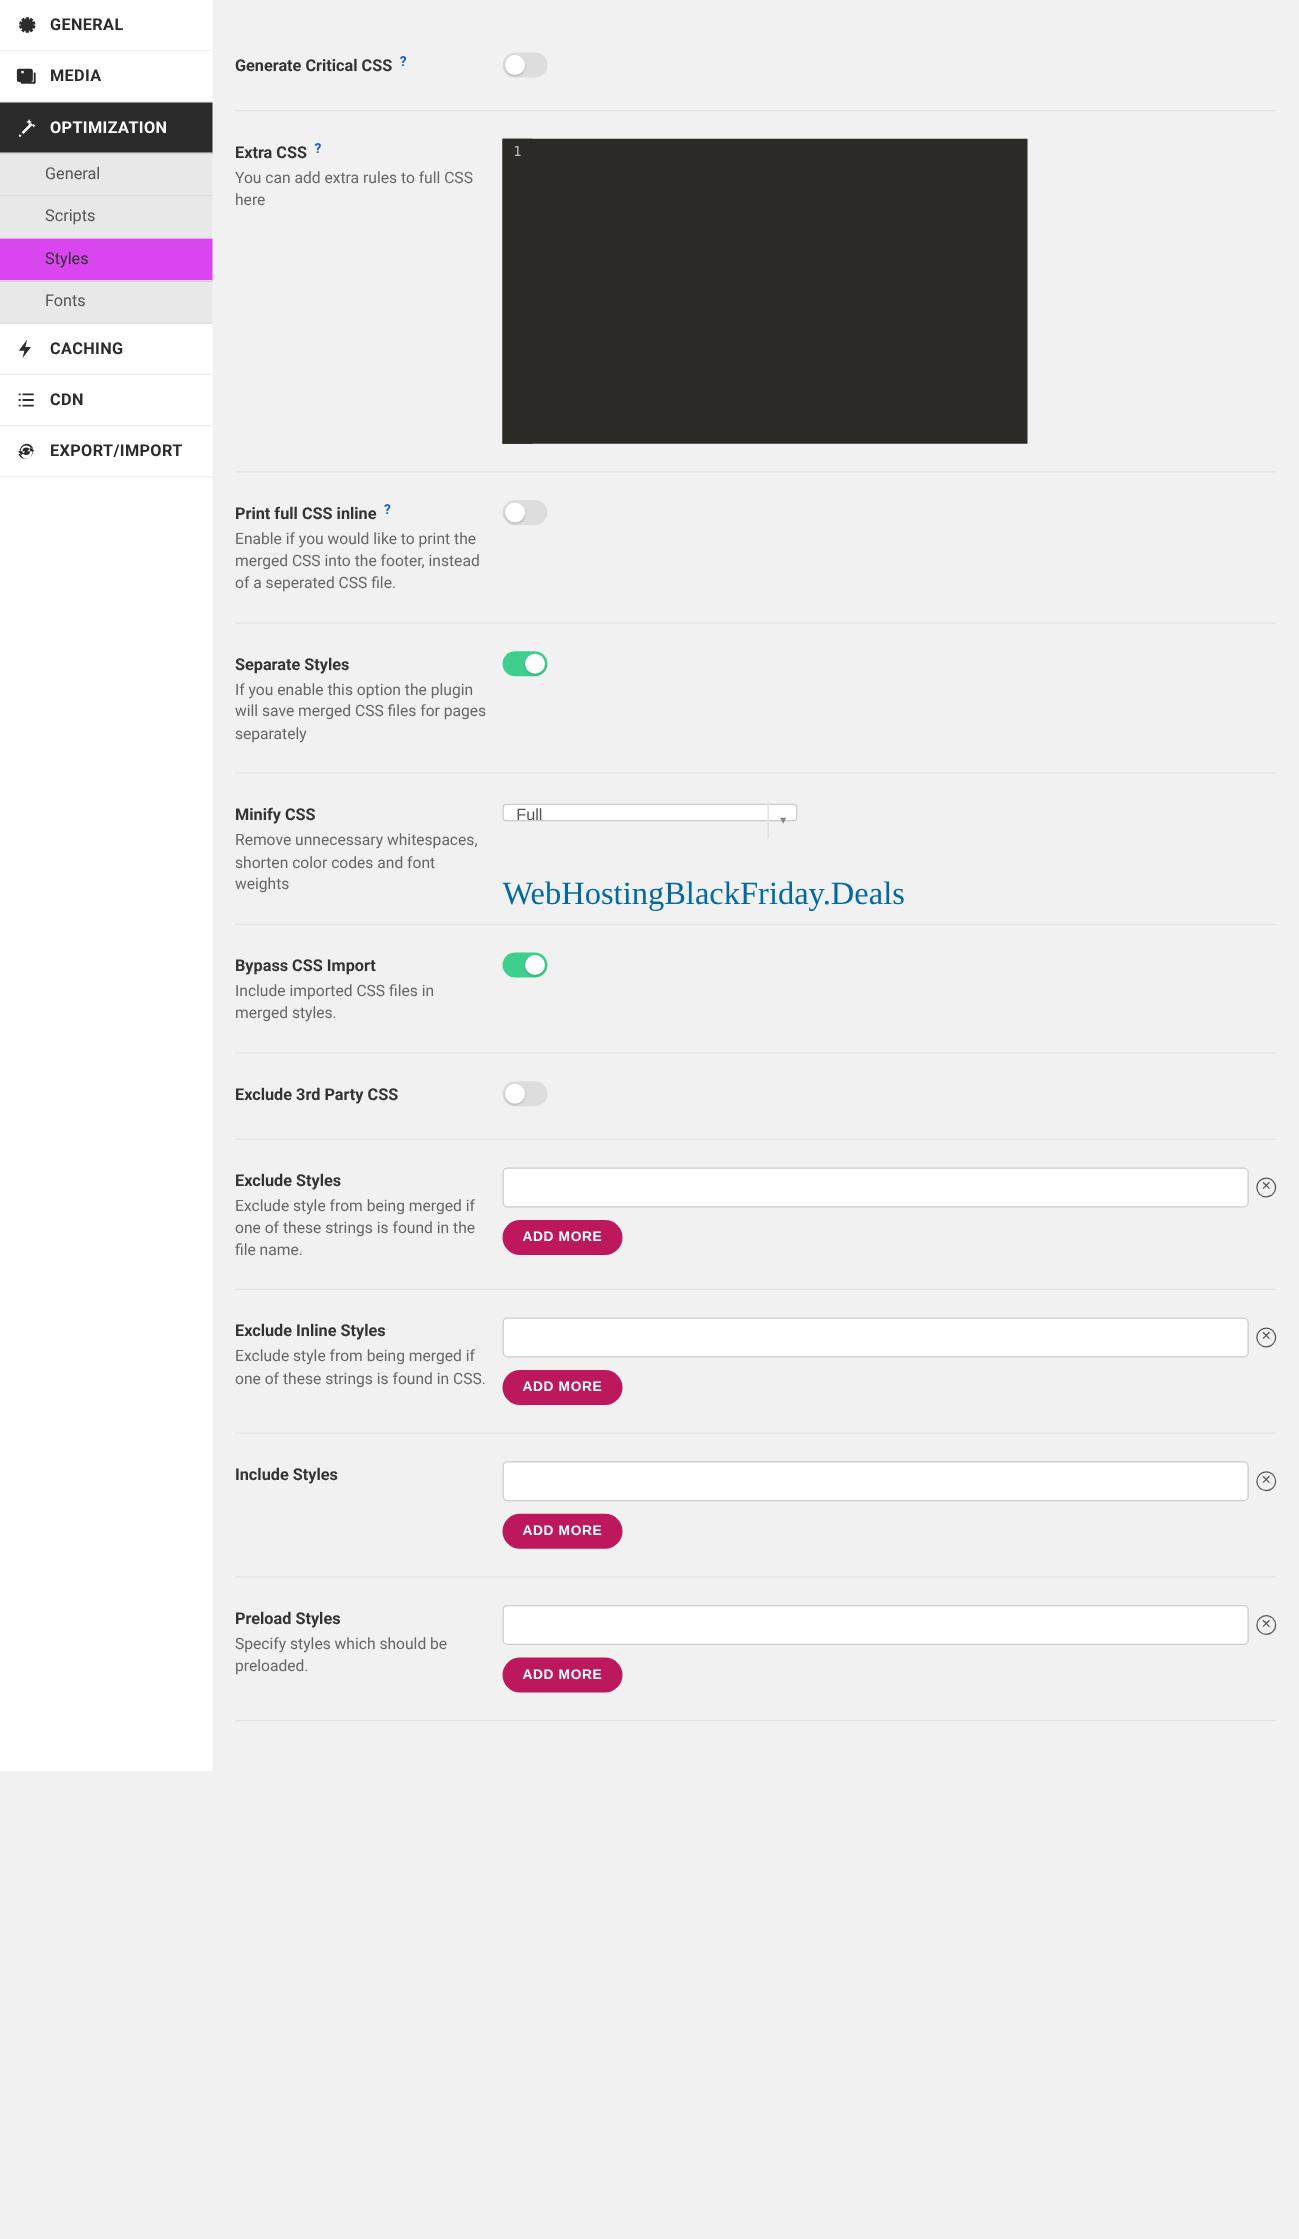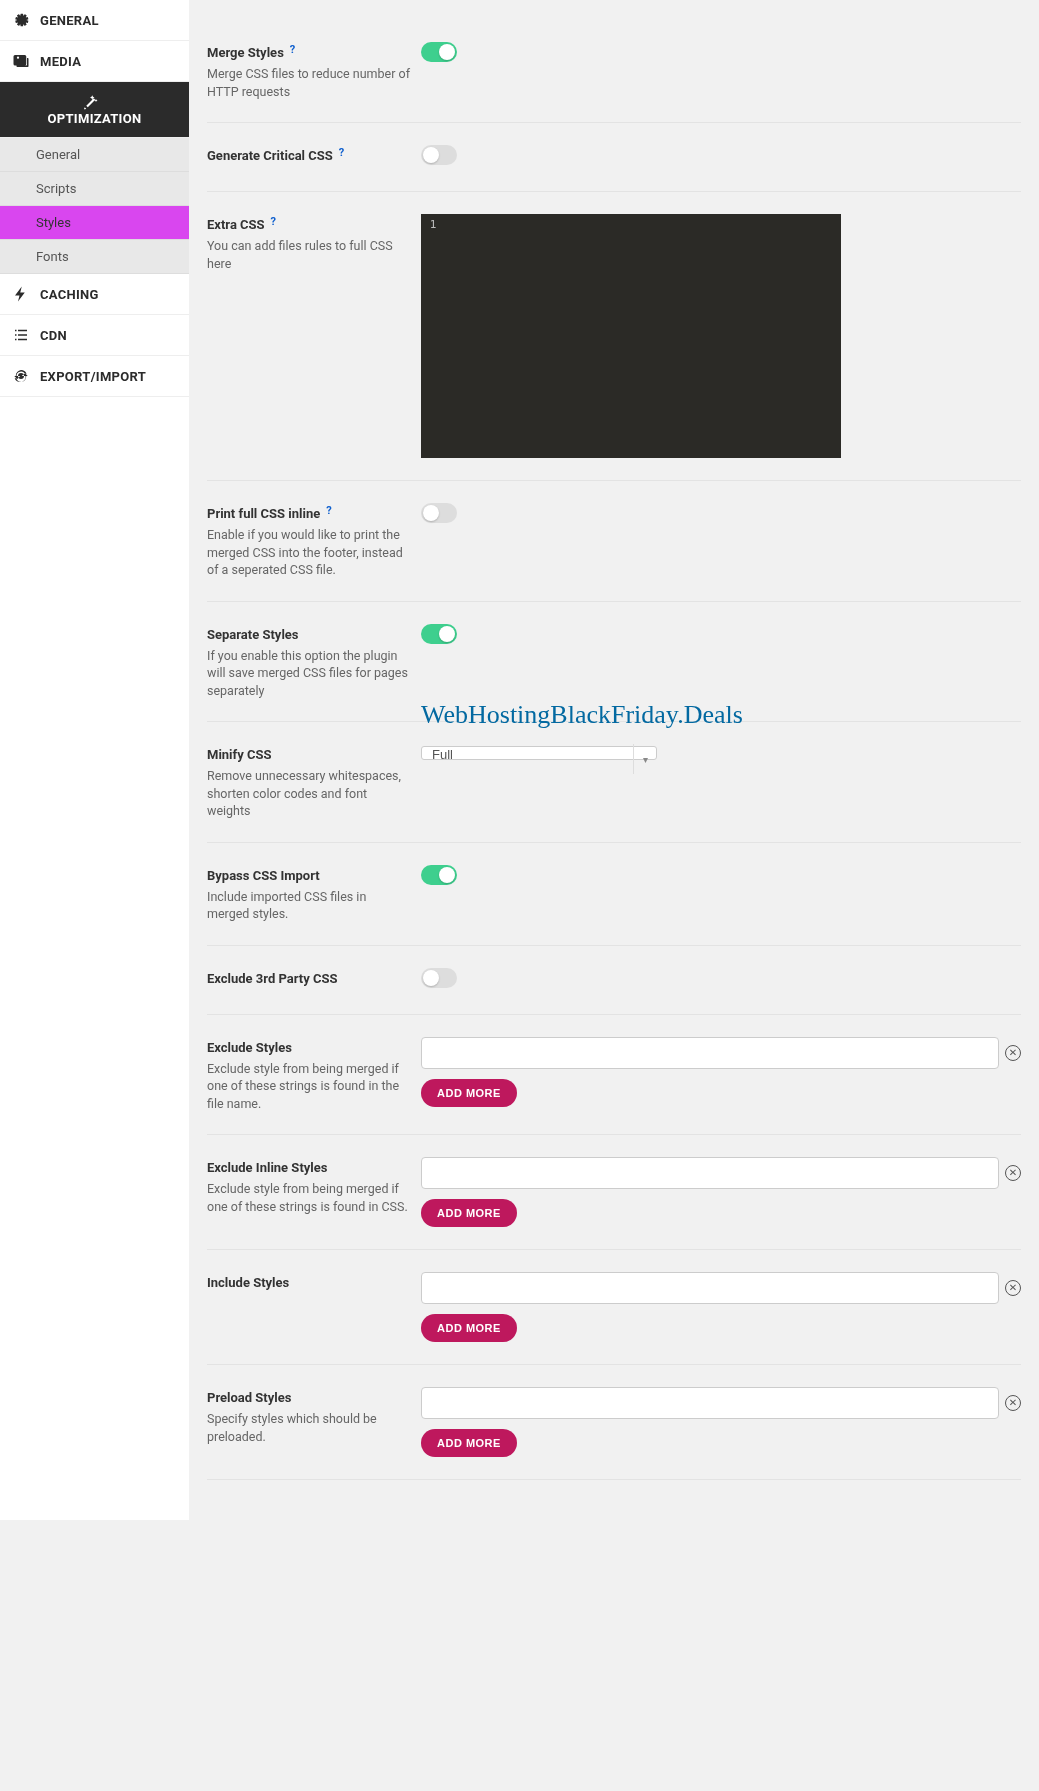--- a/index.html
+++ b/index.html
@@ -1,20 +1,20 @@
 <!DOCTYPE html>
 <html><head>
 <meta charset="utf-8">
 <style>
 * { box-sizing: border-box; margin: 0; padding: 0; }
 body { font-family: -apple-system, BlinkMacSystemFont, "Segoe UI", Roboto, Arial, sans-serif; background: #f1f1f1; color: #333; width: 1039px; }
 .wrap { display: flex; }
-.sidebar { width: 189px; background: #fff; flex-shrink: 0; }
+.sidebar { width: 170px; background: #fff; flex-shrink: 0; }
 .sidebar-item { display: flex; align-items: center; padding: 11px 12px; border-bottom: 1px solid #eee; cursor: pointer; font-size: 13px; font-weight: 700; color: #2b2b2b; letter-spacing: .3px; }
-.sidebar-item.active { background: #2b2b2b; color: #fff; flex-direction: column; }
+.sidebar-item.active { background: #2b2b2b; color: #fff; }
 .sidebar-item svg { width: 18px; height: 18px; margin-right: 10px; fill: currentColor; }
 .sidebar-sub { background: #e8e8e8; }
 .sidebar-sub .sub-item { display: block; padding: 9px 12px 9px 36px; font-size: 13px; color: #555; border-bottom: 1px solid #ddd; cursor: pointer; }
 .sidebar-sub .sub-item.active { background: #d946ef; color: #333; }
 .content { flex: 1; padding: 20px 18px 40px 18px; position: relative; }
 .setting-row { display: flex; padding: 22px 0; border-bottom: 1px solid #e3e3e3; }
 .setting-row:last-child { border-bottom: none; }
 .setting-label { width: 214px; flex-shrink: 0; padding-right: 10px; }
 .setting-label .title { font-size: 13px; font-weight: 700; color: #333; display: inline; }
 .setting-label .help { display: inline-block; width: 12px; height: 12px; color: #0e5fce; font-size: 11px; font-weight: 700; margin-left: 2px; position: relative; top: -4px; cursor: pointer; }
@@ -79,42 +79,34 @@
     <div class="sidebar-item">
       <svg viewBox="0 0 24 24">
           <path d="M12 4a8 8 0 017.4 5h-2.2A6 6 0 006 12H3l4 4 4-4H8a4 4 0 018 0h3a8 8 0 01-15.4 3h2.2A6 6 0 0018 12h3l-4-4-4 4h3a4 4 0 01-8 0H5a8 8 0 017-8z"></path>
         </svg>
       <span>EXPORT/IMPORT</span>
     </div>
   </div>
 
   <div class="content">
 
-    <div class="setting-row">
-      <div class="setting-label">
-        <span class="title">Merge Styles</span>
-        <span class="help">?</span>
-        <div class="desc">Merge CSS files to reduce number of HTTP requests</div>
-      </div>
-      <div class="setting-control"><div class="toggle on"><div class="knob"></div></div></div>
-    </div>
 
     <div class="setting-row">
       <div class="setting-label">
         <span class="title">Generate Critical CSS</span>
         <span class="help">?</span>
       </div>
       <div class="setting-control"><div class="toggle"><div class="knob"></div></div></div>
     </div>
 
     <div class="setting-row">
       <div class="setting-label">
         <span class="title">Extra CSS</span>
         <span class="help">?</span>
-        <div class="desc">You can add files rules to full CSS here</div>
+        <div class="desc">You can add extra rules to full CSS here</div>
       </div>
       <div class="setting-control">
         <div class="code-editor">
           <div class="gutter"><span>1</span></div>
         </div>
       </div>
     </div>
 
     <div class="setting-row">
       <div class="setting-label">

